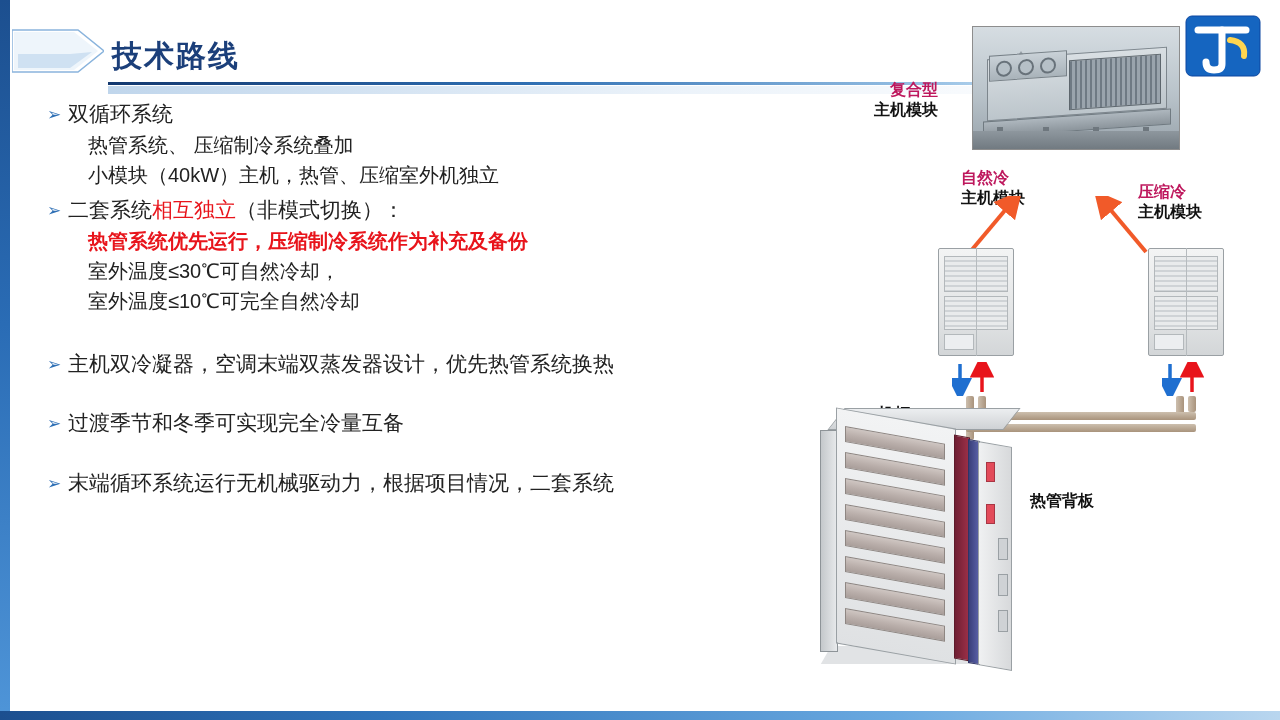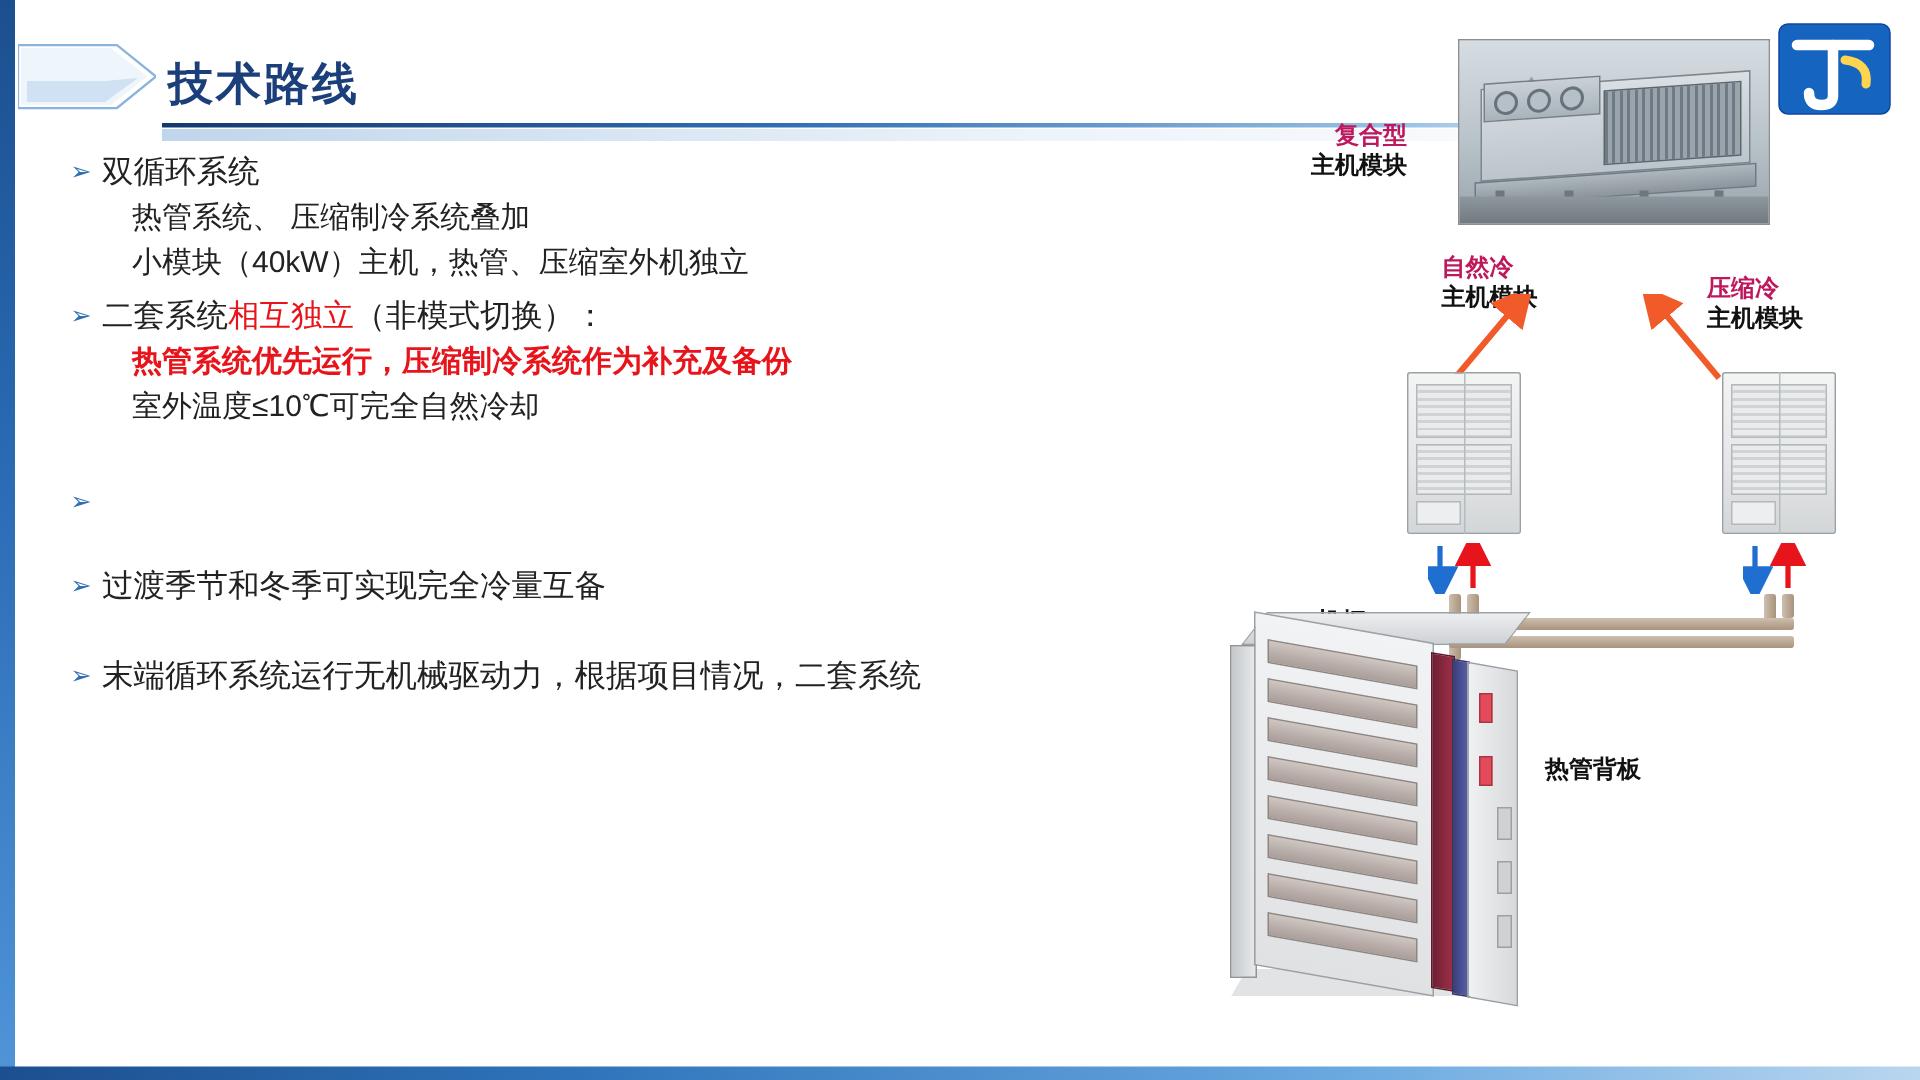--- a/index.html
+++ b/index.html
@@ -237,26 +237,28 @@
 
   <div class="gap-s"></div>
 
   <div class="bullet-row">
     <div class="bullet-ico">➢</div>
     <div class="b-text">
       <span>二套系统</span><span class="red">相互独立</span><span>（非模式切换）：</span>
     </div>
   </div>
   <div class="sub ind3 redb">热管系统优先运行，压缩制冷系统作为补充及备份</div>
+  <div class="sub ind3">室外温度≤30℃可自然冷却，</div>
   <div class="sub ind3">室外温度≤10℃可完全自然冷却</div>
 
   <div class="gap-xl"></div>
 
   <div class="bullet-row">
     <div class="bullet-ico">➢</div>
+    <div class="b-text">主机双冷凝器，空调末端双蒸发器设计，优先热管系统换热</div>
   </div>
 
   <div class="gap-l"></div>
 
   <div class="bullet-row">
     <div class="bullet-ico">➢</div>
     <div class="b-text">过渡季节和冬季可实现完全冷量互备</div>
   </div>
 
   <div class="gap-l"></div>
@@ -373,21 +375,21 @@
   <div class="pipeV" style="left:188px; top:396px; width:8px; height:36px;"></div>
   <div class="pipeV" style="left:386px; top:396px; width:8px; height:24px;"></div>
   <div class="pipeV" style="left:398px; top:396px; width:8px; height:16px;"></div>
   <div class="pipe" style="left:176px; top:424px; width:230px; height:8px;"></div>
   <div class="pipe" style="left:176px; top:412px; width:230px; height:8px;"></div>
 
   <div class="lbl" style="left:88px; top:404px;">
     <div class="lbl-blk">机柜</div>
   </div>
 
-  <div class="lbl" style="left:240px; top:503px;">
+  <div class="lbl" style="left:240px; top:491px;">
     <div class="lbl-blk">热管背板</div>
   </div>
 
   <div class="rack">
     <div class="shadow"></div>
     <div class="frameL"></div>
     <div class="topcap"></div>
     <div class="door">
       <div class="slot" style="top:16px"></div>
       <div class="slot" style="top:42px"></div>

